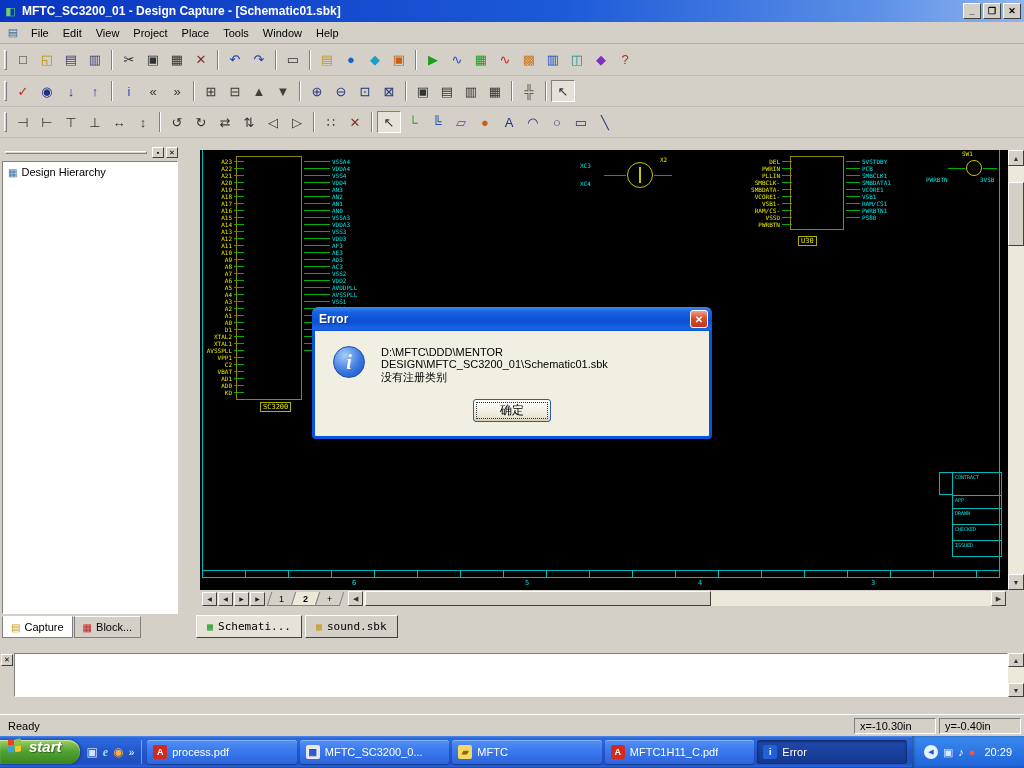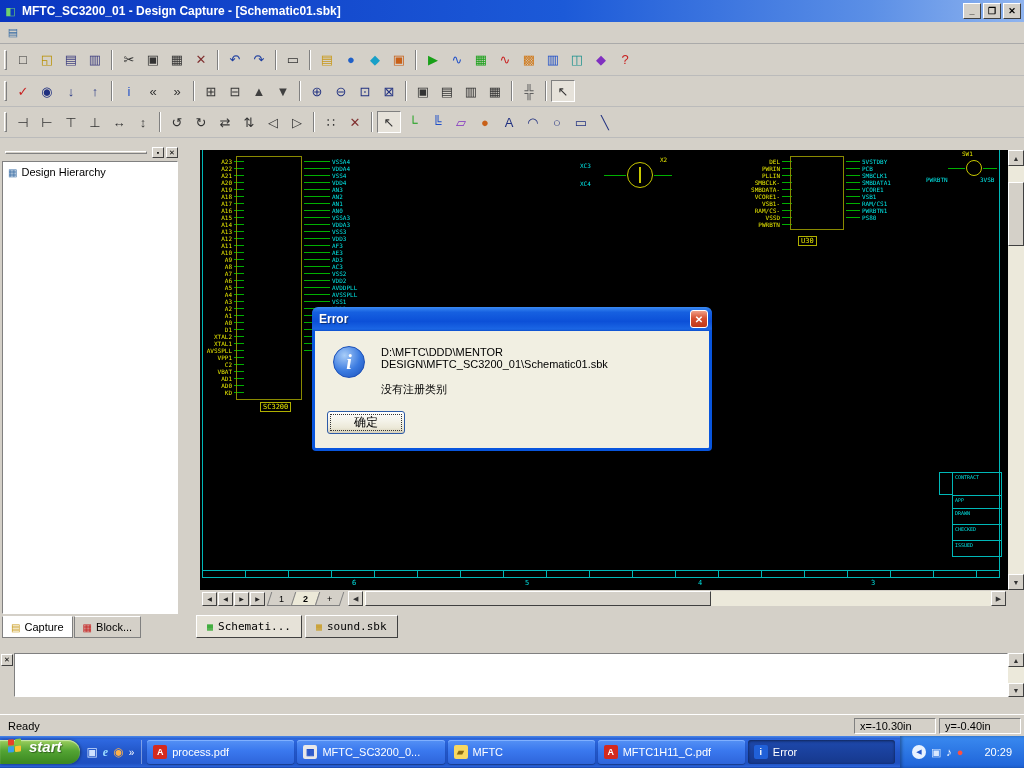--- a/index.html
+++ b/index.html
@@ -135,37 +135,37 @@
   .tasks{flex:1;display:flex;gap:3px;padding:0 5px;min-width:0;}
   .task{flex:1;max-width:150px;height:24px;border-radius:3px;display:flex;align-items:center;gap:5px;padding:0 6px;color:#fff;white-space:nowrap;overflow:hidden;
     background:linear-gradient(180deg,#5591f5,#3a78ee 45%,#2e64da);box-shadow:inset 0 1px 0 #7fb0ff,0 1px 1px rgba(0,0,0,.3);}
   .task.active{background:linear-gradient(180deg,#1e49ad,#16388c);box-shadow:inset 0 1px 3px rgba(0,0,0,.55);}
   .task-ico{width:14px;height:14px;border-radius:2px;display:flex;align-items:center;justify-content:center;font-size:9px;font-weight:bold;flex:0 0 auto;}
   .task-label{overflow:hidden;text-overflow:ellipsis;font-size:11px;}
   .tray{height:32px;display:flex;align-items:center;gap:5px;padding:0 12px 0 12px;
     background:linear-gradient(180deg,#3a8af0,#1e63d8);box-shadow:inset 2px 0 3px rgba(0,0,0,.3);}
   .tray-chevron{width:14px;height:14px;border-radius:50%;background:#e8f2ff;color:#2256c8;font-size:7px;display:flex;align-items:center;justify-content:center;}
   .tray-ico{font-size:11px;}
-  .tray-time{color:#fff;margin-left:16px;text-align:right;}
+  .tray-time{color:#fff;margin-left:4px;text-align:right;}
 
   
   .dialog{position:absolute;left:312px;top:308px;width:400px;background:#f1efe2;border:3px solid #0855dd;border-top:none;border-radius:6px 6px 4px 4px;
     box-shadow:3px 3px 8px rgba(0,0,0,.45);z-index:50;}
   .dlg-title{height:24px;margin:-1px -3px 0 -3px;border-radius:6px 6px 0 0;display:flex;align-items:center;padding:0 4px 0 7px;
     background:linear-gradient(180deg,#3a8af2 0%,#1660e0 22%,#0c50d8 60%,#1b66e4 92%,#0d4ecd 100%);}
   .dlg-title-text{flex:1;color:#fff;font-weight:bold;font-size:12px;text-shadow:1px 1px 1px rgba(0,0,0,.5);}
   .dlg-close{width:18px;height:18px;border-radius:3px;border:1px solid #fff;display:flex;align-items:center;justify-content:center;
     background:linear-gradient(180deg,#f0a088,#d65030 45%,#c13818);color:#fff;font-size:10px;font-weight:bold;}
   .dlg-body{display:flex;gap:16px;padding:15px 16px 6px 18px;}
   .dlg-icon{width:32px;height:32px;border-radius:50%;flex:0 0 auto;display:flex;align-items:center;justify-content:center;
     background:radial-gradient(circle at 35% 28%,#a8cdf8,#3a7ae0 55%,#1c50b8);border:1px solid #1c50b8;
     color:#fff;font-family:"Liberation Serif",serif;font-style:italic;font-weight:bold;font-size:20px;}
   .dlg-texts{font-size:11px;}
-  .dlg-line2{margin-top:12px;font-family:Liberation Mono, monospace;}
-  .dlg-btnrow{display:flex;padding:8px 12px 14px;}
+  .dlg-line2{font-family:Liberation Mono, monospace;}
+  .dlg-btnrow{display:flex;justify-content:center;padding:8px 0 14px;}
   .dlg-ok{width:78px;height:23px;border-radius:3px;border:1px solid #2c5aa8;outline:1px dotted #333;outline-offset:-4px;
     background:linear-gradient(180deg,#fff,#ece9d8 75%,#d6cfb8);font-size:12px;font-family:"Liberation Sans",sans-serif;}
 </style>
 </head>
 <body>
 
 <div class="screen">
 
   <div class="titlebar">
     <span class="app-ico">◧</span>
@@ -178,20 +178,30 @@
           <span>❐</span>
         </span>
         <span class="win-btn">
           <span>✕</span>
         </span>
       </span>
   </div>
 
   <div class="menubar">
     <span class="child-ico">▤</span>
+    <div class="menu-items" id="menubar-items">
+        <div class="menu-item">File</div>
+        <div class="menu-item">Edit</div>
+        <div class="menu-item">View</div>
+        <div class="menu-item">Project</div>
+        <div class="menu-item">Place</div>
+        <div class="menu-item">Tools</div>
+        <div class="menu-item">Window</div>
+        <div class="menu-item">Help</div>
+      </div>
   </div>
 
   <div class="tb tb1">
       <div class="tb-grip"></div>
       <div class="tb-btn">
         <span>□</span>
       </div>
       <div class="tb-btn">
         <span style="color: rgb(184, 144, 0);">◱</span>
       </div>

